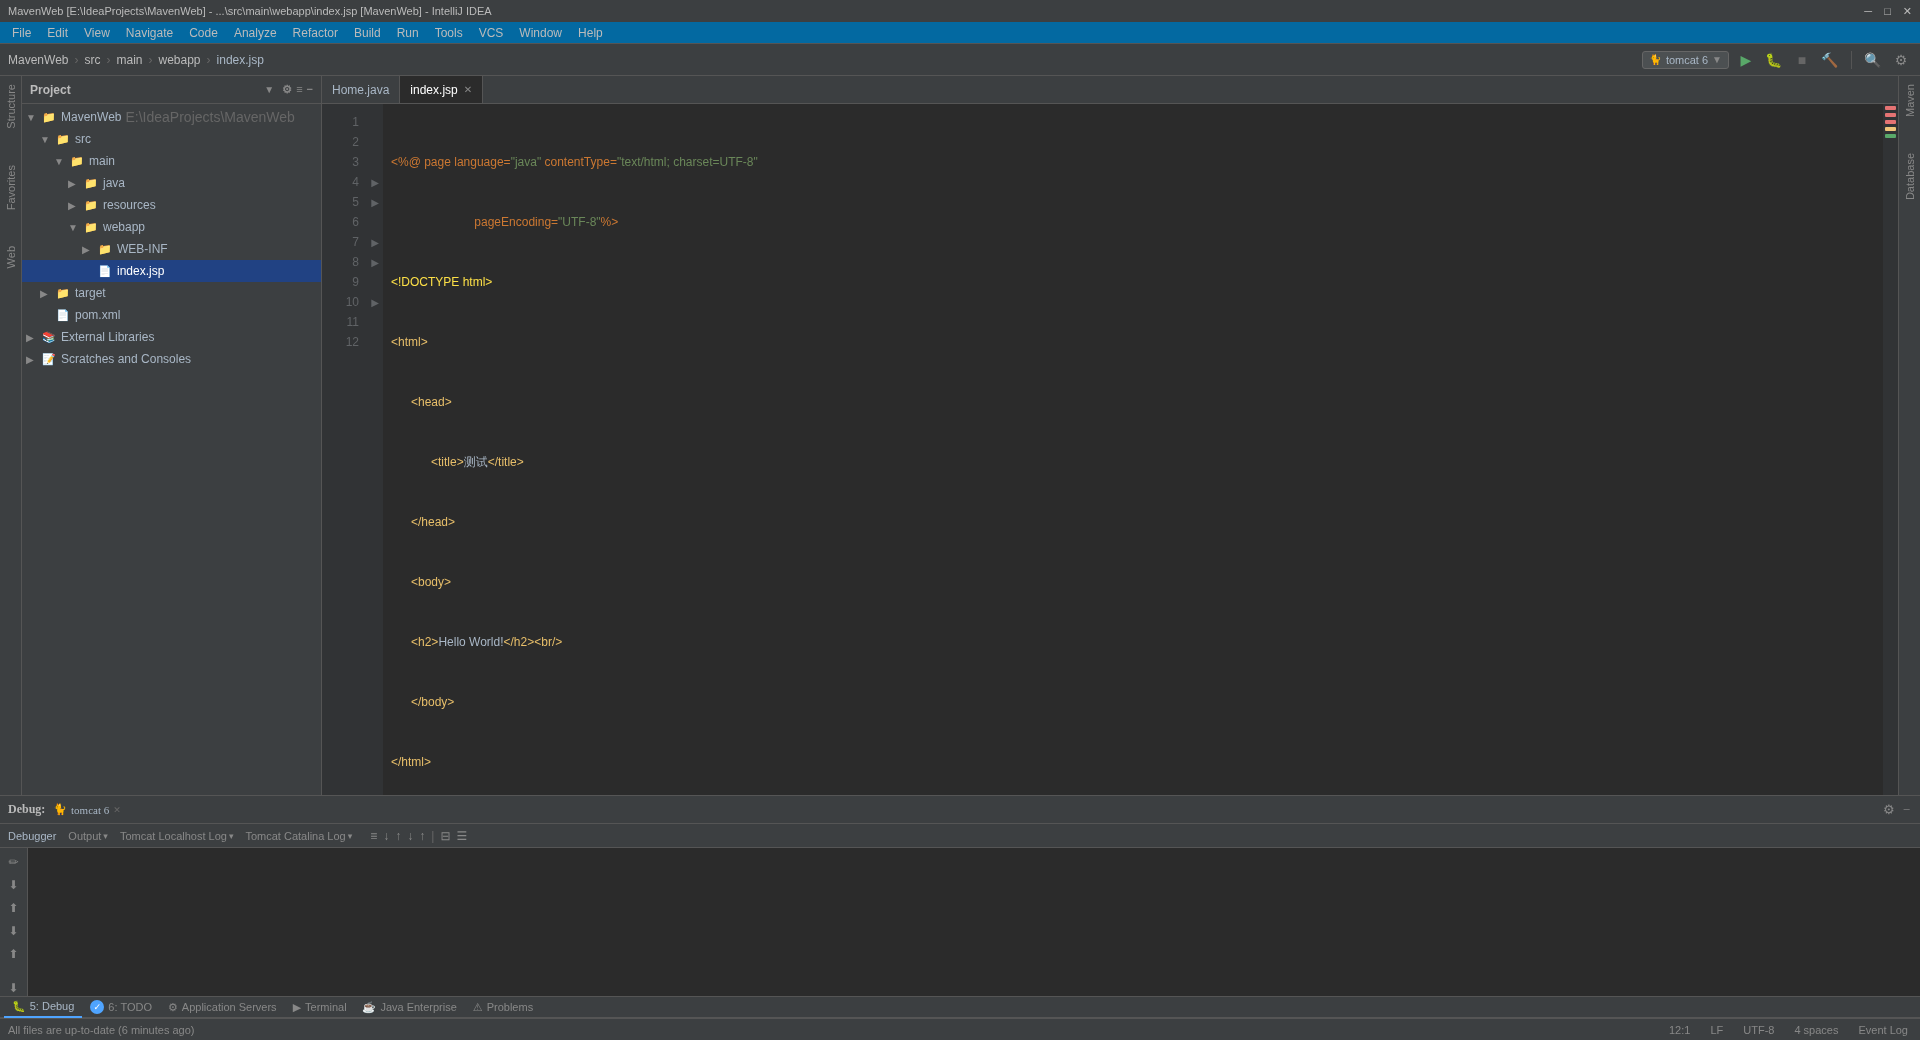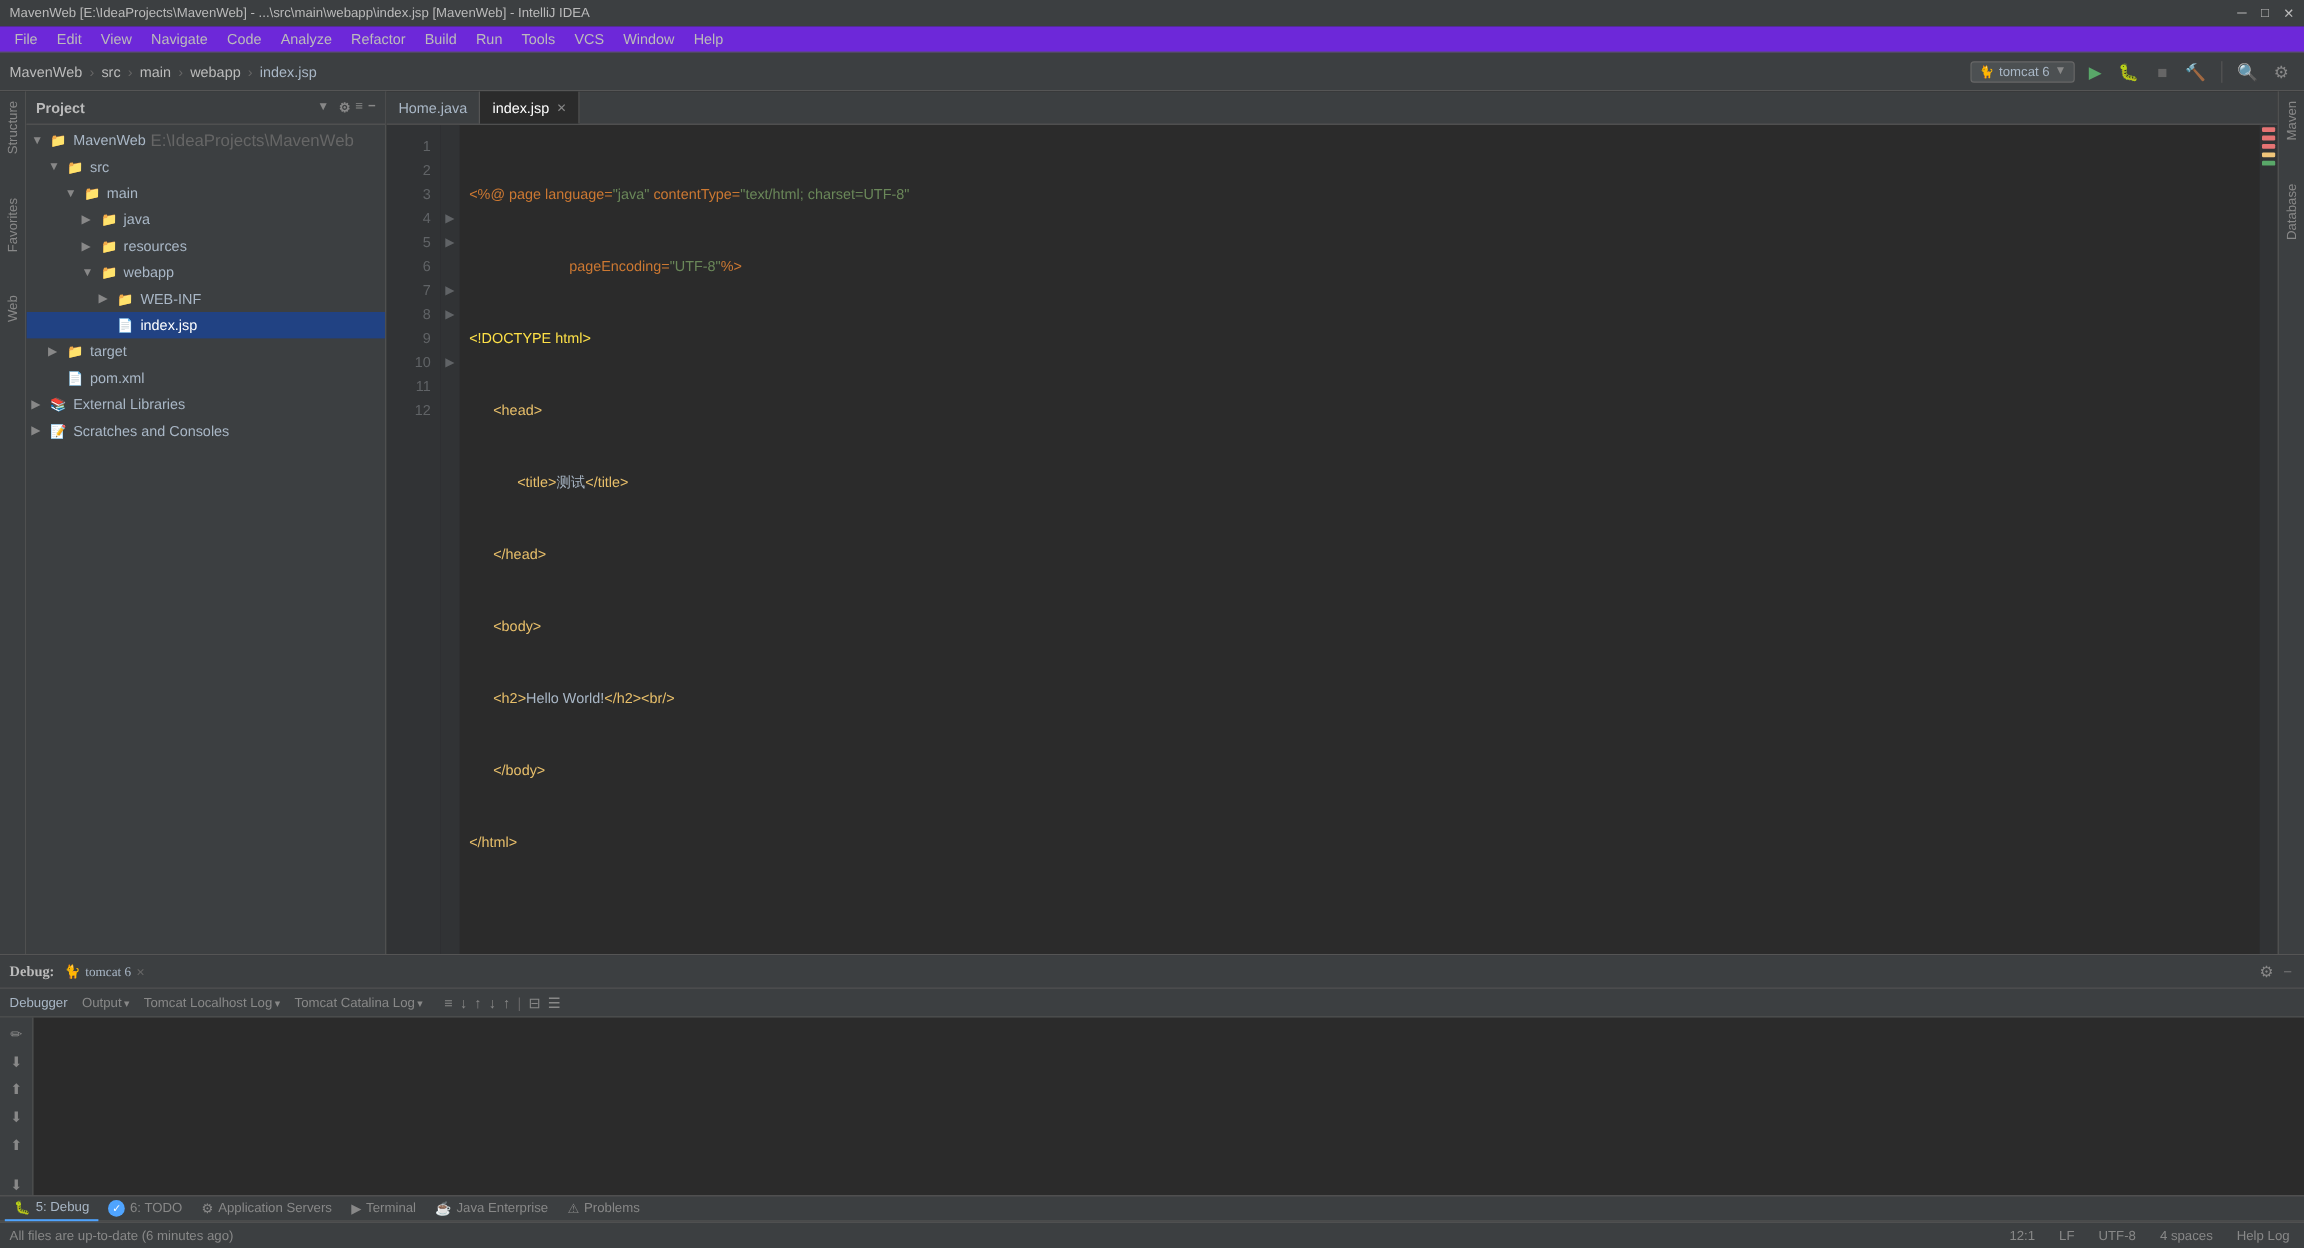--- a/index.html
+++ b/index.html
@@ -22,21 +22,21 @@
       display: flex;
       align-items: center;
       padding: 0 8px;
       font-size: 11px;
       color: #bbbbbb;
       flex-shrink: 0;
     }
 
     
     .menu-bar {
-      background: #6d28d9;
+      background: #0369a1;
       height: 22px;
       display: flex;
       align-items: center;
       padding: 0 4px;
       border-bottom: 1px solid #555;
       flex-shrink: 0;
     }
     .menu-item {
       padding: 2px 8px;
       font-size: 12px;
@@ -647,20 +647,21 @@
         <div class="gutter-mark"> </div>
         <div class="gutter-mark">▶</div>
         <div class="gutter-mark"> </div>
         <div class="gutter-mark"> </div>
       </div>
 
       <div class="code-content">
         <div class="code-line"><span class="kw-jsp">&lt;%@ page language=</span><span class="kw-string">"java"</span><span class="kw-jsp"> contentType=</span><span class="kw-string">"text/html; charset=UTF-8"</span></div>
         <div class="code-line"><span style="padding-left:80px;" class="kw-jsp"> pageEncoding=</span><span class="kw-string">"UTF-8"</span><span class="kw-jsp">%&gt;</span></div>
         <div class="code-line"><span class="kw-doctype">&lt;!DOCTYPE html&gt;</span></div>
+        <div class="code-line"><span class="kw-html-tag">&lt;html&gt;</span></div>
         <div class="code-line"><span style="padding-left:20px;"></span><span class="kw-html-tag">&lt;head&gt;</span></div>
         <div class="code-line"><span style="padding-left:40px;"></span><span class="kw-html-tag">&lt;title&gt;</span><span class="kw-chinese">测试</span><span class="kw-html-tag">&lt;/title&gt;</span></div>
         <div class="code-line"><span style="padding-left:20px;"></span><span class="kw-html-tag">&lt;/head&gt;</span></div>
         <div class="code-line"><span style="padding-left:20px;"></span><span class="kw-html-tag">&lt;body&gt;</span></div>
         <div class="code-line"><span style="padding-left:20px;"></span><span class="kw-html-tag">&lt;h2&gt;</span><span class="kw-text">Hello World!</span><span class="kw-html-tag">&lt;/h2&gt;&lt;br/&gt;</span></div>
         <div class="code-line"><span style="padding-left:20px;"></span><span class="kw-html-tag">&lt;/body&gt;</span></div>
         <div class="code-line"><span class="kw-html-tag">&lt;/html&gt;</span></div>
         
       </div>
 
@@ -766,21 +767,21 @@
       <span class="status-item">
         <span>LF</span>
       </span>
       <span class="status-item">
         <span>UTF-8</span>
       </span>
       <span class="status-item">
         <span>4 spaces</span>
       </span>
       <span class="status-item">
-        <span>Help Log</span>
+        <span>Event Log</span>
       </span>
     </div>
   </div>
 </div>
 
 <style>
   @keyframes blink {
     50% { opacity: 0; }
   }
 </style>

